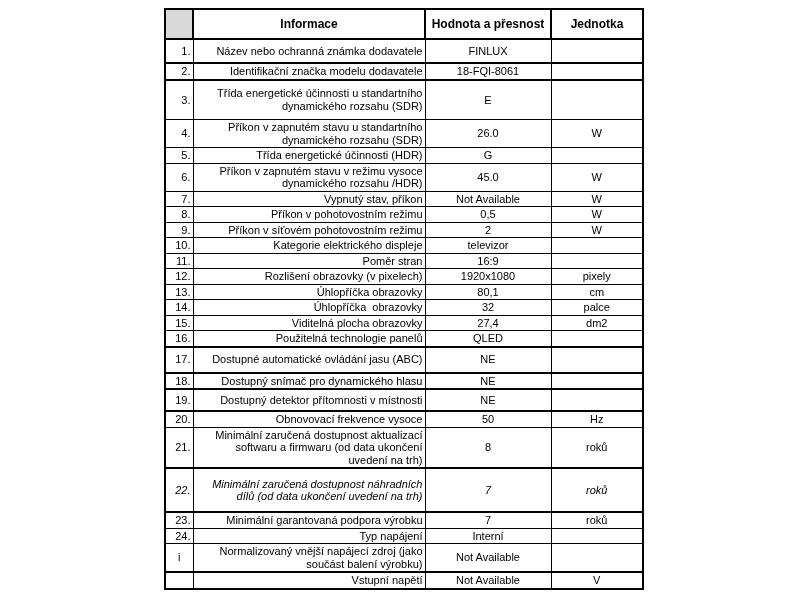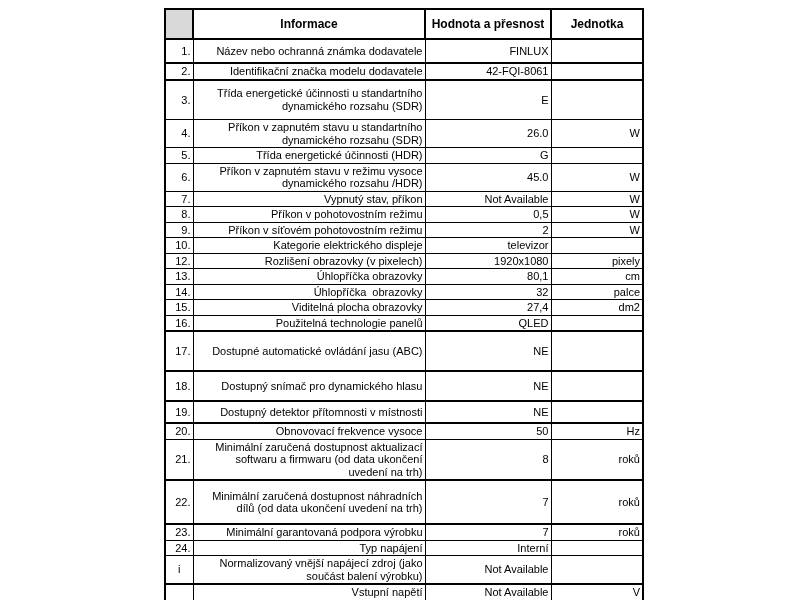--- a/index.html
+++ b/index.html
@@ -51,21 +51,21 @@
     text-align: right;
     padding-right: 3px;
   }
   td.num.center { text-align: center; padding-right: 2px; }
   td.info {
     text-align: right;
     padding-left: 3px;
     white-space: pre-wrap;
   }
   td.info.right { text-align: right; padding-right: 2px; }
-  td.value, td.unit { text-align: right; }
+  td.value, td.unit { text-align: center; }
   tr.thick td { border-bottom-width: 2px; }
 </style>
 </head>
 <body>
 
 <table class="sheet">
   <colgroup>
     <col style="width:28px">
     <col style="width:232px">
     <col style="width:126px">
@@ -82,21 +82,21 @@
   <tbody id="rows">
       <tr class="thick" style="height: 24px;">
         <td class="num">1.</td>
         <td class="info">Název nebo ochranná známka dodavatele</td>
         <td class="value">FINLUX</td>
         <td class="unit"></td>
       </tr>
       <tr class="thick" style="height: 14px;">
         <td class="num">2.</td>
         <td class="info">Identifikační značka modelu dodavatele</td>
-        <td class="value">42-FQI-8061</td>
+        <td class="value">18-FQI-8061</td>
         <td class="unit"></td>
       </tr>
       <tr style="height: 40px;">
         <td class="num">3.</td>
         <td class="info">Třída energetické účinnosti u standartního dynamického rozsahu (SDR)</td>
         <td class="value">E</td>
         <td class="unit"></td>
       </tr>
       <tr style="height: 28px;">
         <td class="num">4.</td>
@@ -134,20 +134,26 @@
         <td class="value">2</td>
         <td class="unit">W</td>
       </tr>
       <tr style="height: 14px;">
         <td class="num">10.</td>
         <td class="info">Kategorie elektrického displeje</td>
         <td class="value">televizor</td>
         <td class="unit"></td>
       </tr>
       <tr style="height: 14px;">
+        <td class="num">11.</td>
+        <td class="info">Poměr stran</td>
+        <td class="value">16:9</td>
+        <td class="unit"></td>
+      </tr>
+      <tr style="height: 14px;">
         <td class="num">12.</td>
         <td class="info">Rozlišení obrazovky (v pixelech)</td>
         <td class="value">1920x1080</td>
         <td class="unit">pixely</td>
       </tr>
       <tr style="height: 14px;">
         <td class="num">13.</td>
         <td class="info">Úhlopříčka obrazovky</td>
         <td class="value">80,1</td>
         <td class="unit">cm</td>
@@ -163,27 +169,27 @@
         <td class="info">Viditelná plocha obrazovky</td>
         <td class="value">27,4</td>
         <td class="unit">dm2</td>
       </tr>
       <tr class="thick" style="height: 14px;">
         <td class="num">16.</td>
         <td class="info">Použitelná technologie panelů</td>
         <td class="value">QLED</td>
         <td class="unit"></td>
       </tr>
-      <tr class="thick" style="height: 40px;">
+      <tr class="thick" style="height: 26px;">
         <td class="num">17.</td>
         <td class="info">Dostupné automatické ovládání jasu (ABC)</td>
         <td class="value">NE</td>
         <td class="unit"></td>
       </tr>
-      <tr class="thick" style="height: 30px; margin-top: 40px;">
+      <tr class="thick" style="height: 16px; margin-top: 40px;">
         <td class="num">18.</td>
         <td class="info">Dostupný snímač pro dynamického hlasu</td>
         <td class="value">NE</td>
         <td class="unit"></td>
       </tr>
       <tr class="thick" style="height: 22px;">
         <td class="num">19.</td>
         <td class="info">Dostupný detektor přítomnosti v místnosti</td>
         <td class="value">NE</td>
         <td class="unit"></td>
@@ -193,21 +199,21 @@
         <td class="info">Obnovovací frekvence vysoce</td>
         <td class="value">50</td>
         <td class="unit">Hz</td>
       </tr>
       <tr class="thick" style="height: 40px;">
         <td class="num">21.</td>
         <td class="info">Minimální zaručená dostupnost aktualizací softwaru a firmwaru (od data ukončení uvedení na trh)</td>
         <td class="value">8</td>
         <td class="unit">roků</td>
       </tr>
-      <tr class="thick" style="height: 44px;">
+      <tr class="thick" style="height: 44px; font-style: italic;">
         <td class="num">22.</td>
         <td class="info">Minimální zaručená dostupnost náhradních dílů (od data ukončení uvedení na trh)</td>
         <td class="value">7</td>
         <td class="unit">roků</td>
       </tr>
       <tr style="height: 14px; padding-left: 48px;">
         <td class="num">23.</td>
         <td class="info">Minimální garantovaná podpora výrobku</td>
         <td class="value">7</td>
         <td class="unit">roků</td>

